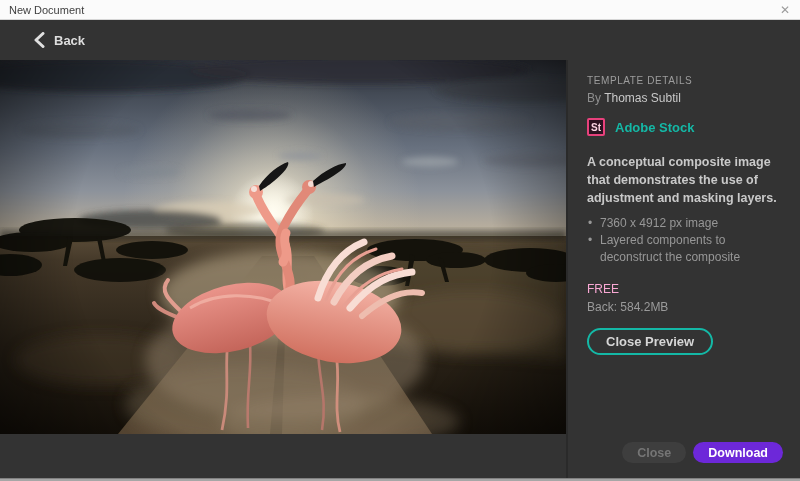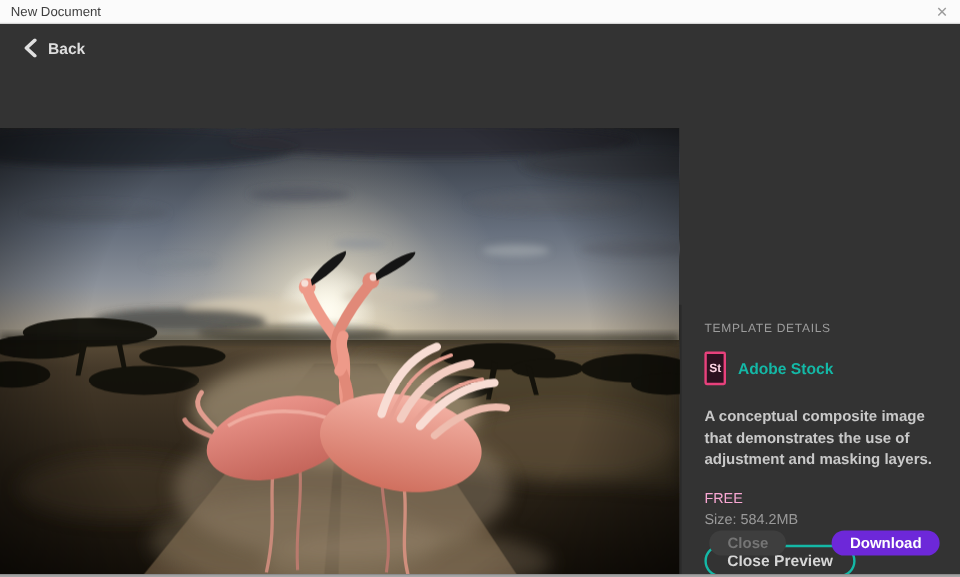--- a/index.html
+++ b/index.html
@@ -10,58 +10,58 @@
   .titlebar { height:20px; background:#fbfbfb; border-bottom:1px solid #d6d6d6;
     display:flex; align-items:center; padding-left:9px; position:relative; }
   .titlebar-text { font-size:11px; color:#3f3f3f; }
   .win-close { position:absolute; right:0; top:0; width:30px; height:20px;
     display:flex; align-items:center; justify-content:center; color:#9c9c9c;
     font-size:12px; cursor:pointer; background:transparent; border:none; }
 
   
   .app { height:461px; background:#333333; position:relative; }
 
-  .back-row { height:40px; display:flex; align-items:center; padding-left:19px; cursor:pointer;text-align:right; }
+  .back-row { height:40px; display:flex; align-items:center; padding-left:33px; cursor:pointer;text-align:right; }
   .back-chev { width:12px; height:16px; margin-right:9px; }
   .back-label { color:#dedede; font-size:13px; font-weight:bold; }
 
-  .main { display:flex; height:421px;align-items:flex-end; }
+  .main { display:flex; height:421px; }
   .preview-col { width:566px; }
   .preview-img { width:566px; height:374px; display:block; }
 
   .details { flex:1; border-left:2px solid #2a2a2a; padding:15px 12px 0 19px; }
 
   .section-label { font-size:10px; letter-spacing:.6px; color:#9d9d9d; }
   .tpl-title { margin-top:7px; width:212px; font-size:21px; line-height:24px;
     font-weight:400; color:#e4e4e4; }
   .byline { margin-top:5px; font-size:12px; color:#8f8f8f; }
   .byline .author { color:#c9c9c9; }
 
   .stock-row { margin-top:13px; display:flex; align-items:center; }
-  .stock-badge { width:18px; height:28px; background:#2c1220; border:2px solid #e8417c;
+  .stock-badge { width:18px; height:18px; background:#2c1220; border:2px solid #e8417c;
     border-radius:2px; color:#fbd4e2; font-size:10px; font-weight:bold;
     display:flex; align-items:center; justify-content:center; }
   .stock-label { margin-left:10px; font-size:13px; font-weight:bold; color:#14b8a6; }
 
   .tpl-desc { margin-top:17px; max-width:218px; font-size:12.5px; line-height:18px; color:#c9c9c9;font-weight:bold; }
 
   .tpl-bullets { margin-top:8px; max-width:210px; }
   .bullet-item { position:relative; padding-left:13px; font-size:12px; line-height:17px;
     color:#979797; }
   .bullet-item::before { content:"•"; position:absolute; left:1px; color:#979797; }
 
   .price-label { margin-top:16px; font-size:12px; color:#f9a8d4; }
   .size-label  { margin-top:4px;  font-size:12px; color:#9a9a9a; }
 
   .close-preview-btn { margin-top:14px; display:inline-block; background:transparent;
     border:2px solid #14b8a6; border-radius:14px; color:#d6d6d6; font-size:13px;
     font-weight:bold; padding:4px 17px; font-family:inherit; cursor:pointer; }
 
   
-  .footer-actions { position:absolute; right:17px; bottom:18px; display:flex; gap:38px;justify-content:flex-end; }
+  .footer-actions { position:absolute; right:17px; bottom:18px; display:flex; gap:7px;justify-content:flex-end; }
   .btn { border:none; border-radius:11px; height:21px; padding:0 15px;
     font-size:12.5px; font-weight:bold; font-family:inherit; cursor:pointer; }
   .btn-close { background:#3e3e3e; color:#757575; }
   .btn-download { background:#6d28d9; color:#ffffff; }
 
   .bottom-strip { position:absolute; left:0; right:0; bottom:0; height:3px;
     background:#a6a6a6; border-top:1px solid #808080; }
 </style>
 </head>
 <body>
@@ -229,33 +229,36 @@
           <circle cx="254" cy="129" r="3" fill="#f7ece6" opacity=".85"></circle>
           <path d="M259,126 C268,113 279,105 288,102 C290,105 284,113 274,121 C268,126 263,129 260,131 Z" fill="#161616"></path>
         </g>
 
         <rect x="0" y="0" width="566" height="374" fill="url(#vig)"></rect>
       </svg>
     </div>
 
     <div class="details">
       <div class="section-label">TEMPLATE DETAILS</div>
+      <div class="byline"><span>By </span><span class="author">Thomas Subtil</span></div>
 
       <div class="stock-row">
         <div class="stock-badge">St</div>
         <div class="stock-label">Adobe Stock</div>
       </div>
 
       <div class="tpl-desc">A conceptual composite image that demonstrates the use of adjustment and masking layers.</div>
 
       <div class="tpl-bullets">
+        <div class="bullet-item">7360 x 4912 px image</div>
+        <div class="bullet-item">Layered components to deconstruct the composite</div>
       </div>
 
       <div class="price-label">FREE</div>
-      <div class="size-label">Size: 584.2MB</div>
+      <div class="size-label">Back: 584.2MB</div>
 
       <button class="close-preview-btn">Close Preview</button>
     </div>
   </div>
 
   <div class="footer-actions">
     <button class="btn btn-close">Close</button>
     <button class="btn btn-download">Download</button>
   </div>
 

